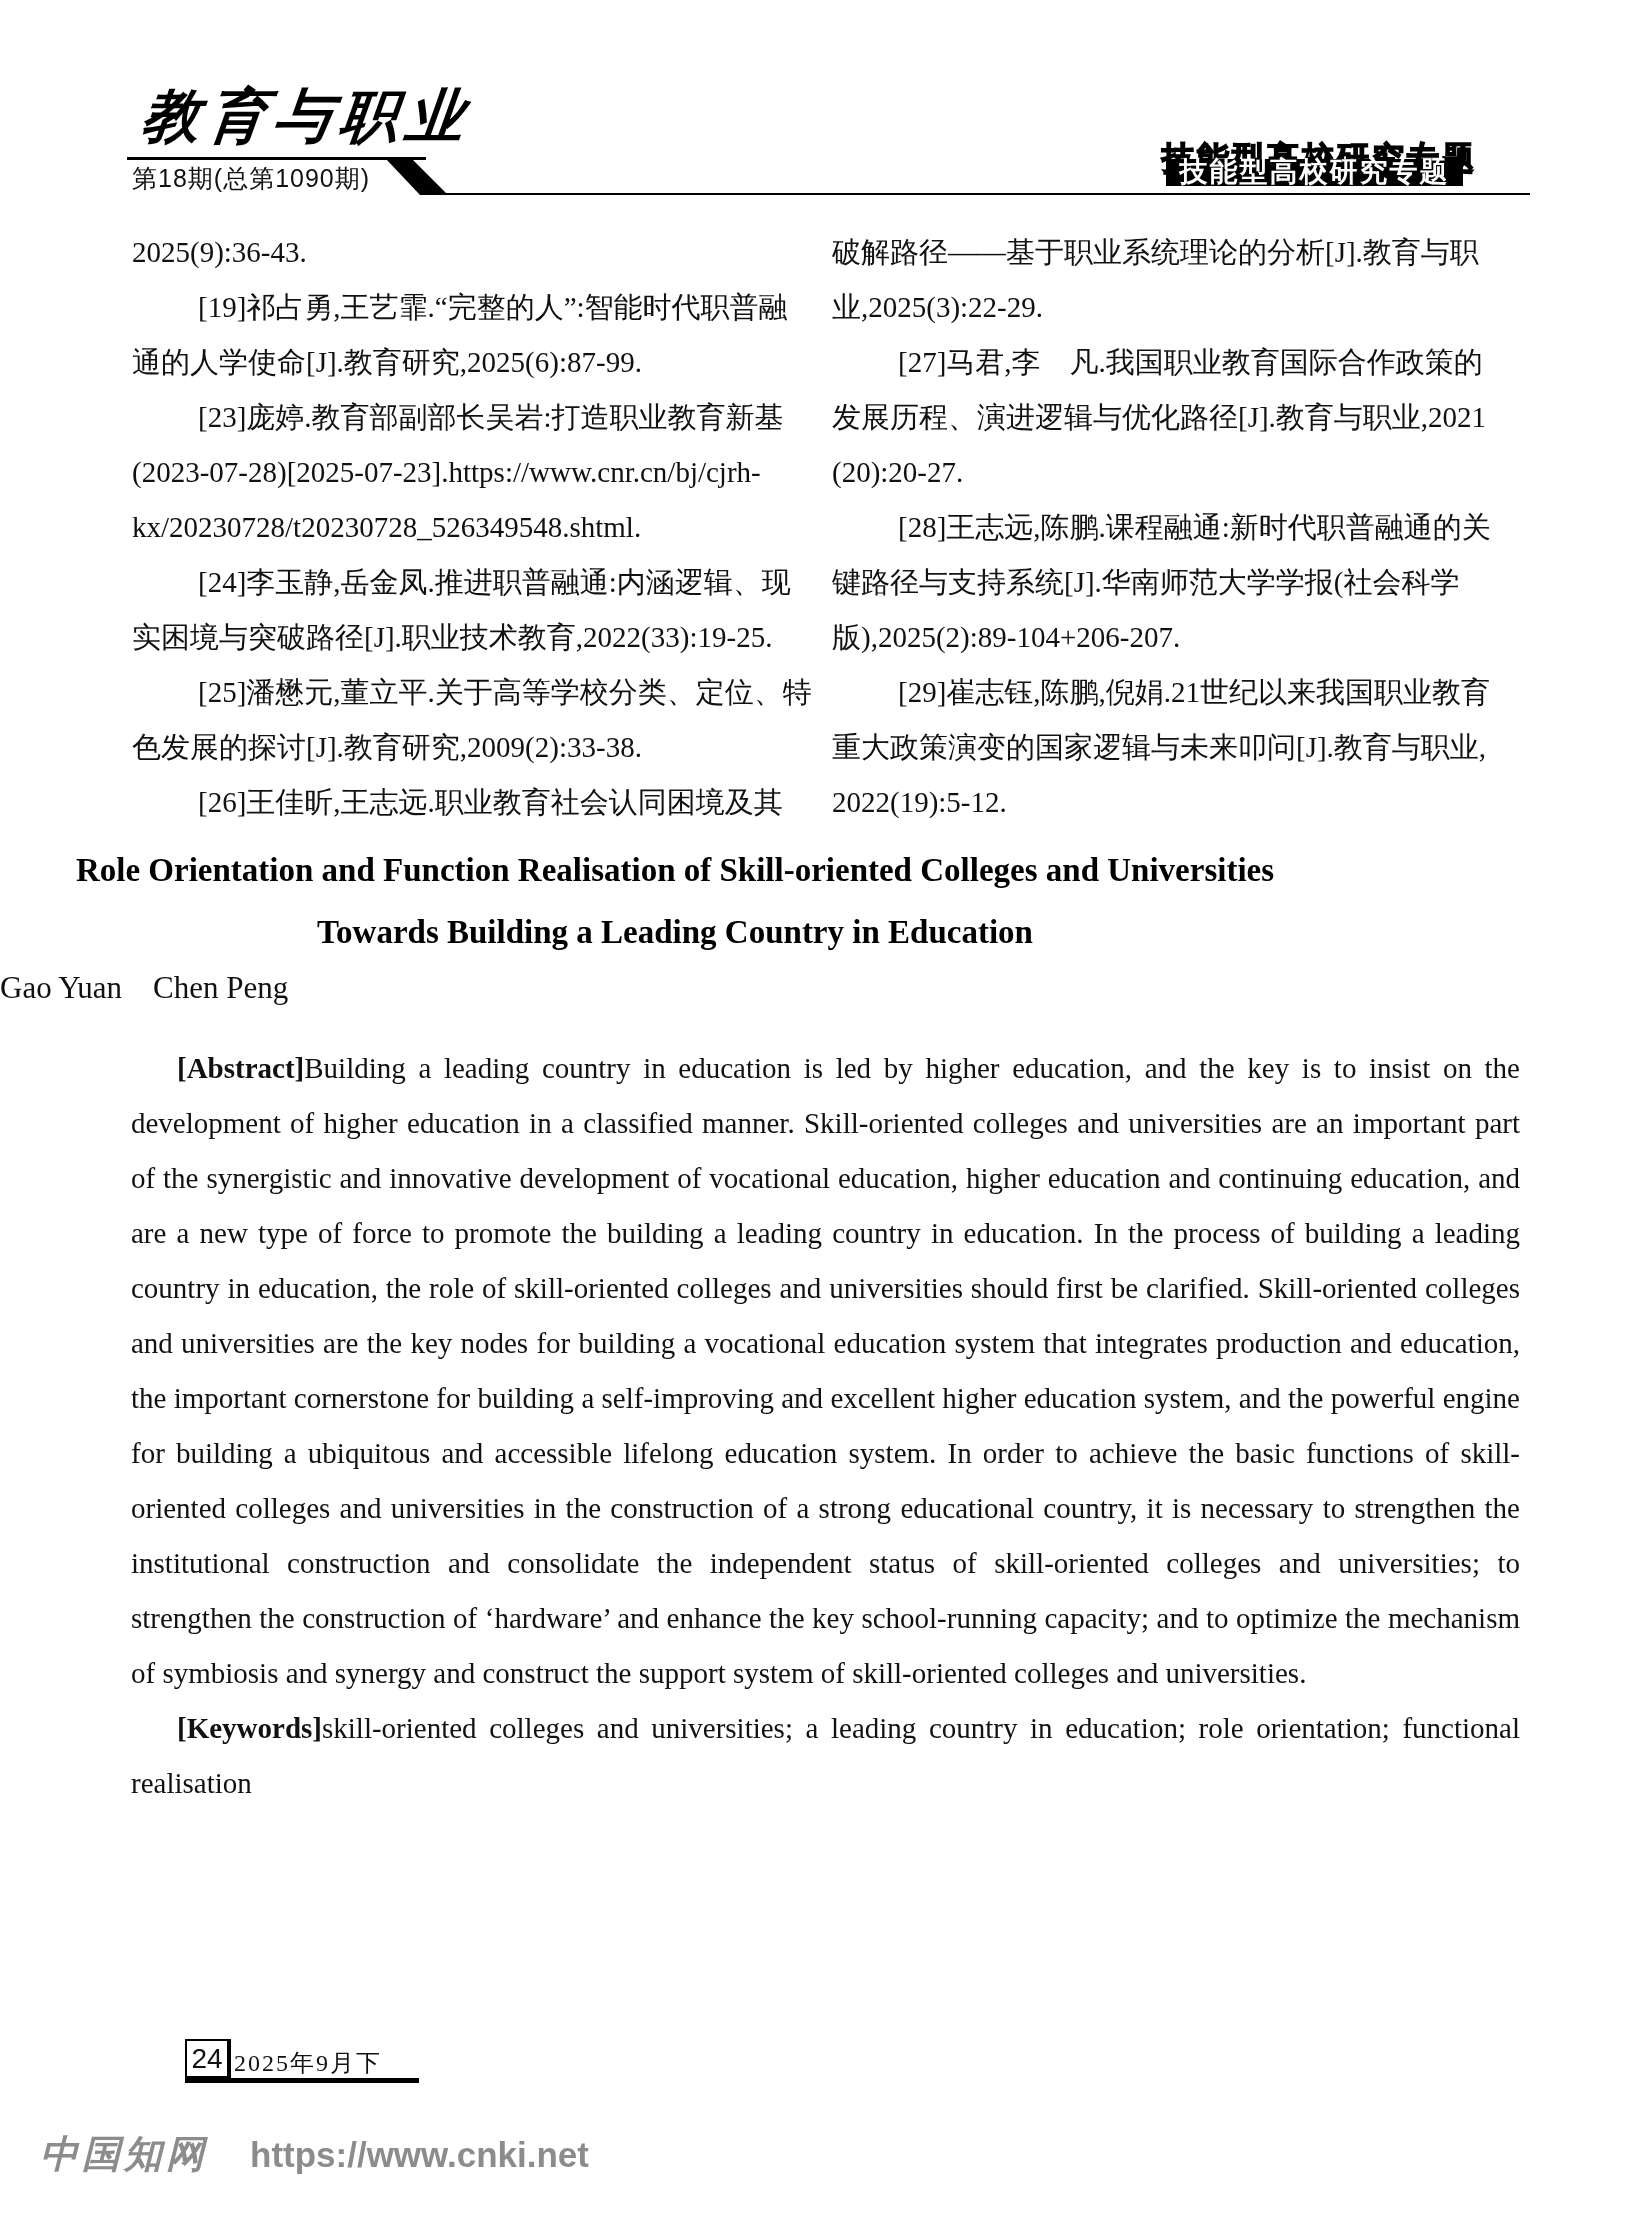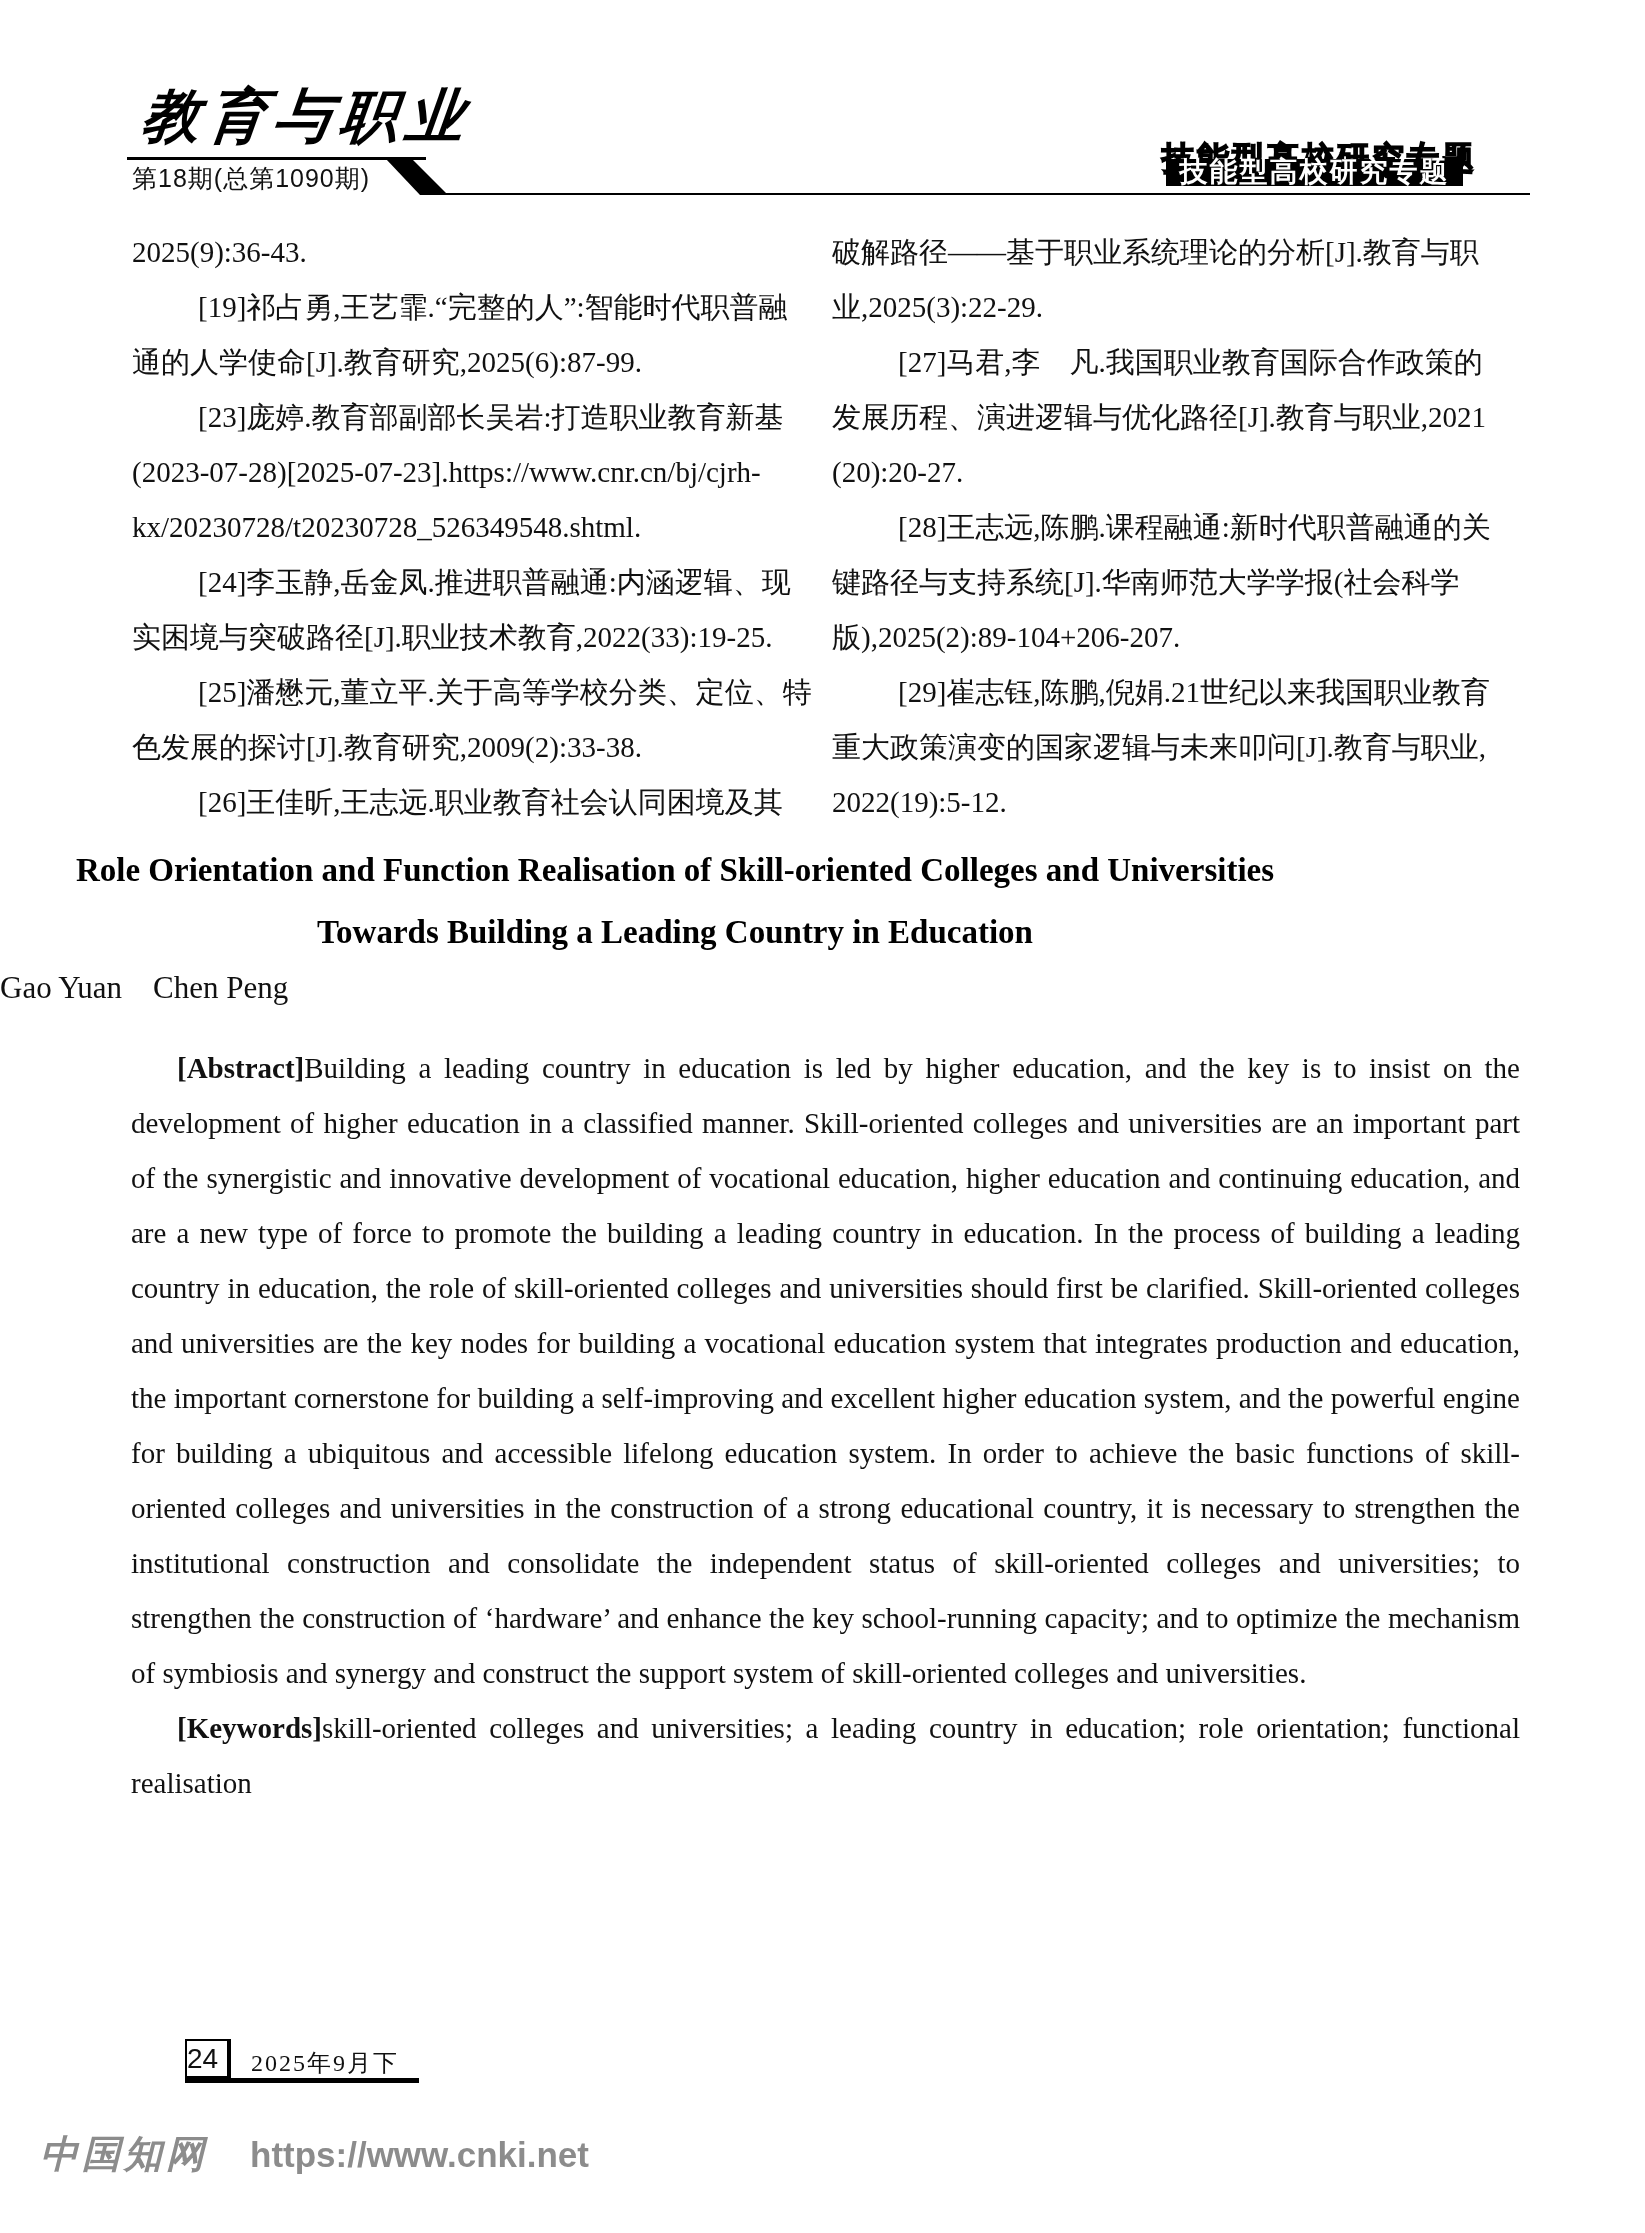--- a/index.html
+++ b/index.html
@@ -95,26 +95,26 @@
     text-align: justify;
   }
   .abstract-wrap p { text-indent: 46px; }
   .b-label { font-weight: bold; }
 
   
   .page-num-box {
     position: absolute; left: 185px; top: 2039px;
     width: 46px; height: 39px;
     border: 2px solid #000; border-right-width: 4px;
-    text-align: left; font-size: 28px; line-height: 35px;
+    text-align: center; font-size: 28px; line-height: 35px;
     font-family: "Liberation Sans", "DejaVu Sans", sans-serif;
     background: #fff; z-index: 2;
   }
   .footer-date {
-    position: absolute; left: 251px; top: 2047px;
+    position: absolute; left: 234px; top: 2047px;
     font-size: 24px; letter-spacing: 2px;
     white-space: nowrap;
   }
   .footer-thick-rule {
     position: absolute; left: 185px; top: 2078px;
     width: 234px; height: 5px; background: #000;
   }
 
   
   .cnki {

